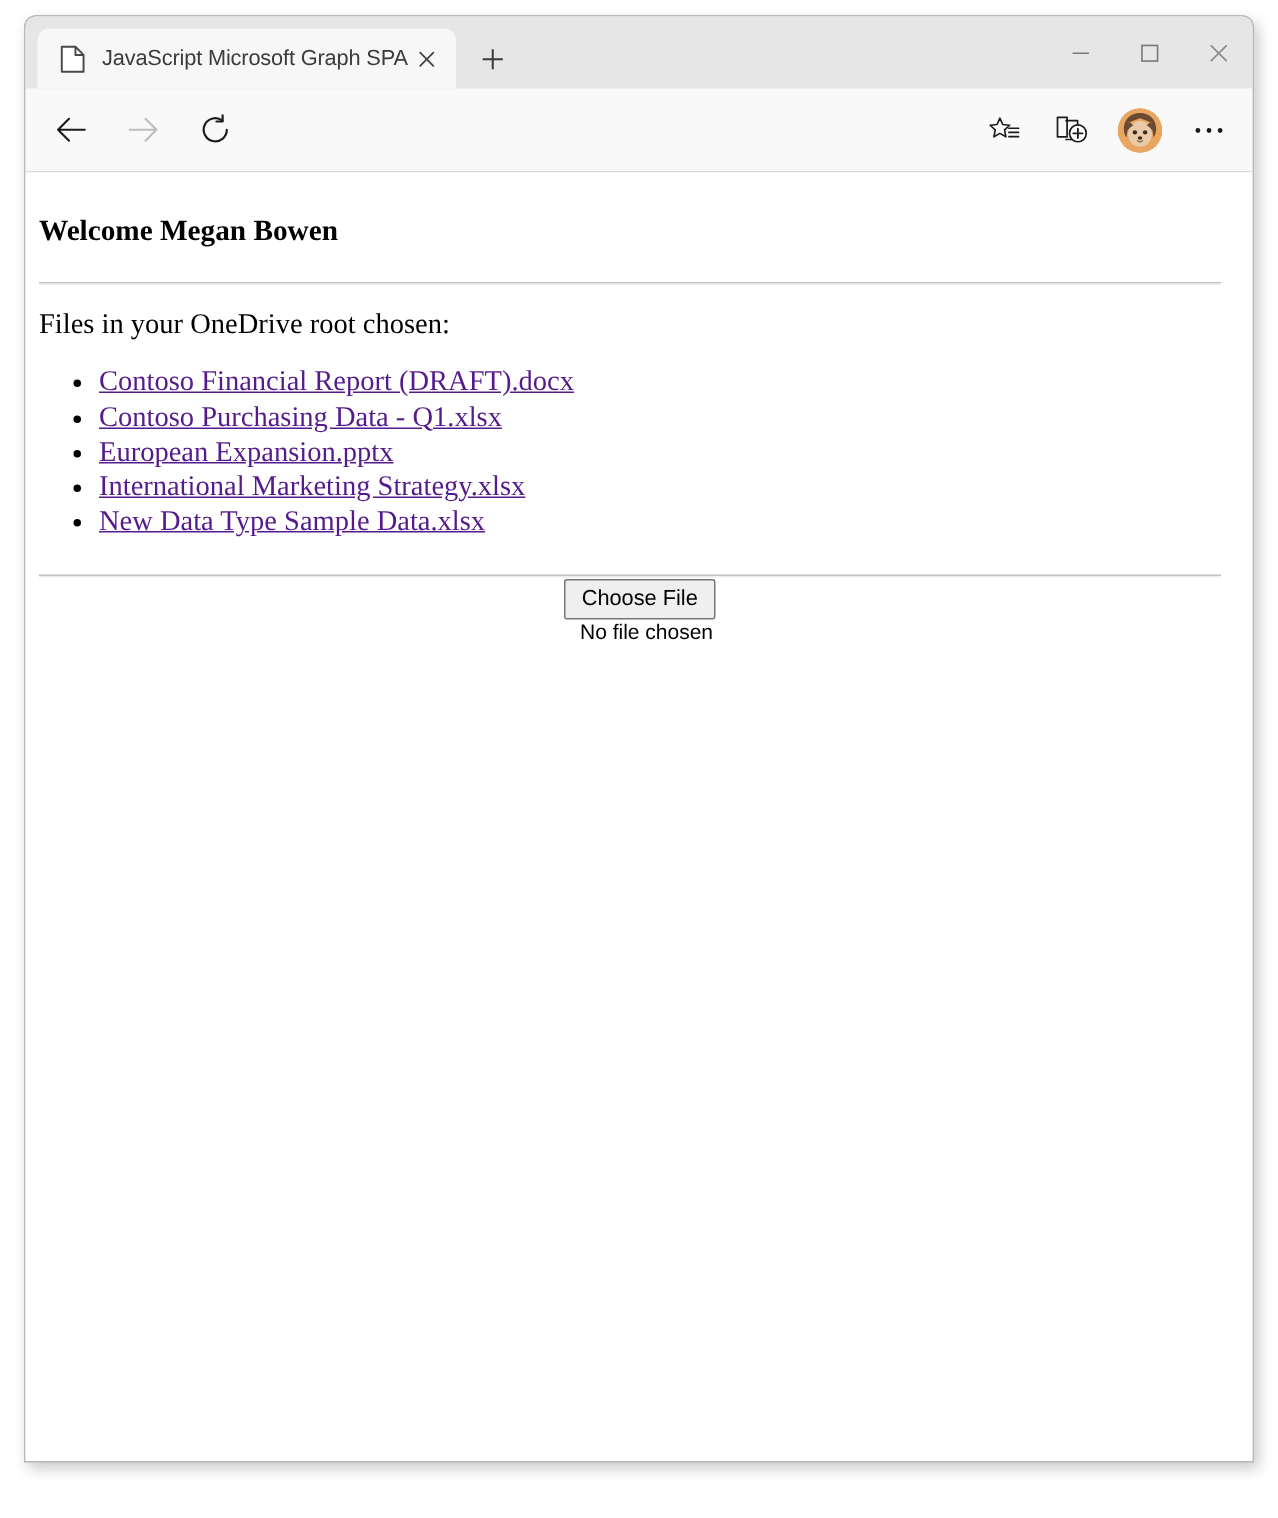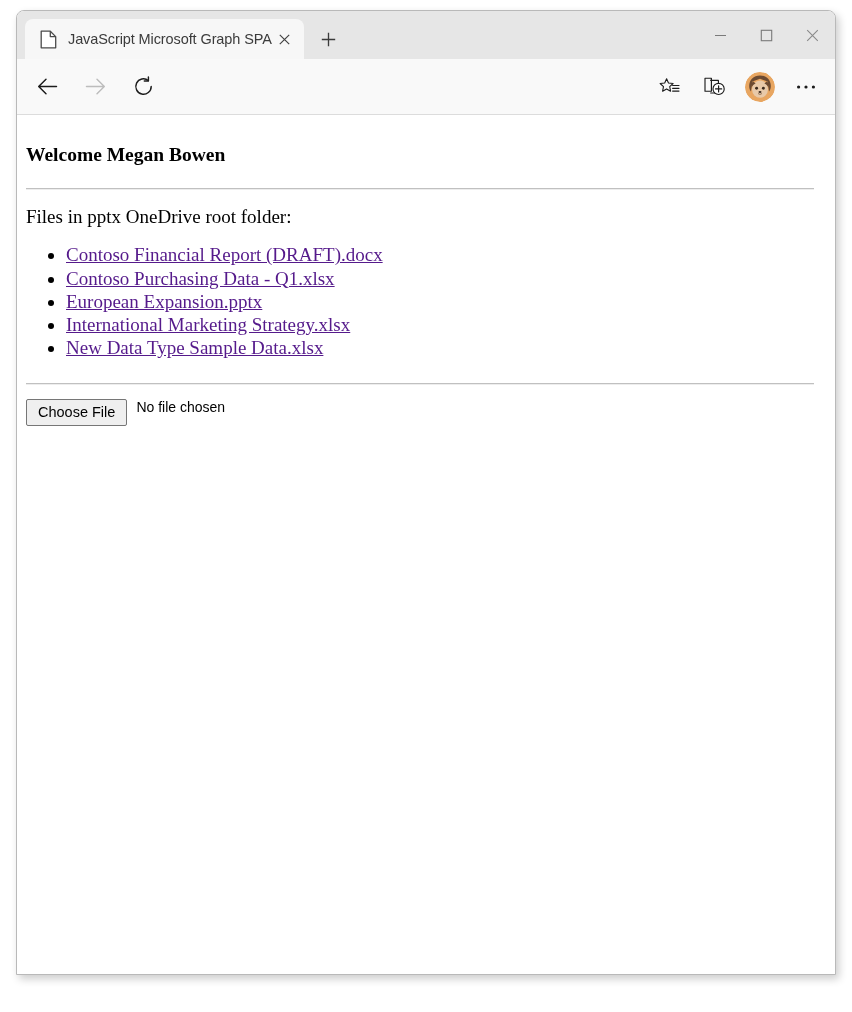--- a/index.html
+++ b/index.html
@@ -271,24 +271,25 @@
     line-height: 23.3px;
     color: #000000;
   }
 
   #file-list li a {
     color: #551a8b;
     text-decoration: underline;
   }
 
   #upload-row {
-    margin-top: 14px;
-    display: flex;
-    align-items: flex-start;
+    margin-top: 1px;
+    display: flex;
+    align-items: center;
     font-family: "Liberation Sans", sans-serif;
+    flex-direction: column;
   }
 
   #choose-file-button {
     font-family: "Liberation Sans", sans-serif;
     font-size: 14.5px;
     color: #000000;
     background: #efefef;
     border: 1px solid #767676;
     border-radius: 2px;
     padding: 3px 11px 4px 11px;
@@ -425,21 +426,21 @@
 
     </div>
   </div>
 
   <div id="page-content">
 
     <h3 id="welcome-heading">Welcome Megan Bowen</h3>
 
     <hr class="page-rule">
 
-    <p id="files-label">Files in pptx OneDrive root folder:</p>
+    <p id="files-label">Files in your OneDrive root chosen:</p>
 
     <ul id="file-list">
       <li><a href="#">Contoso Financial Report (DRAFT).docx</a></li>
       <li><a href="#">Contoso Purchasing Data - Q1.xlsx</a></li>
       <li><a href="#">European Expansion.pptx</a></li>
       <li><a href="#">International Marketing Strategy.xlsx</a></li>
       <li><a href="#">New Data Type Sample Data.xlsx</a></li>
     </ul>
 
     <hr class="page-rule">

